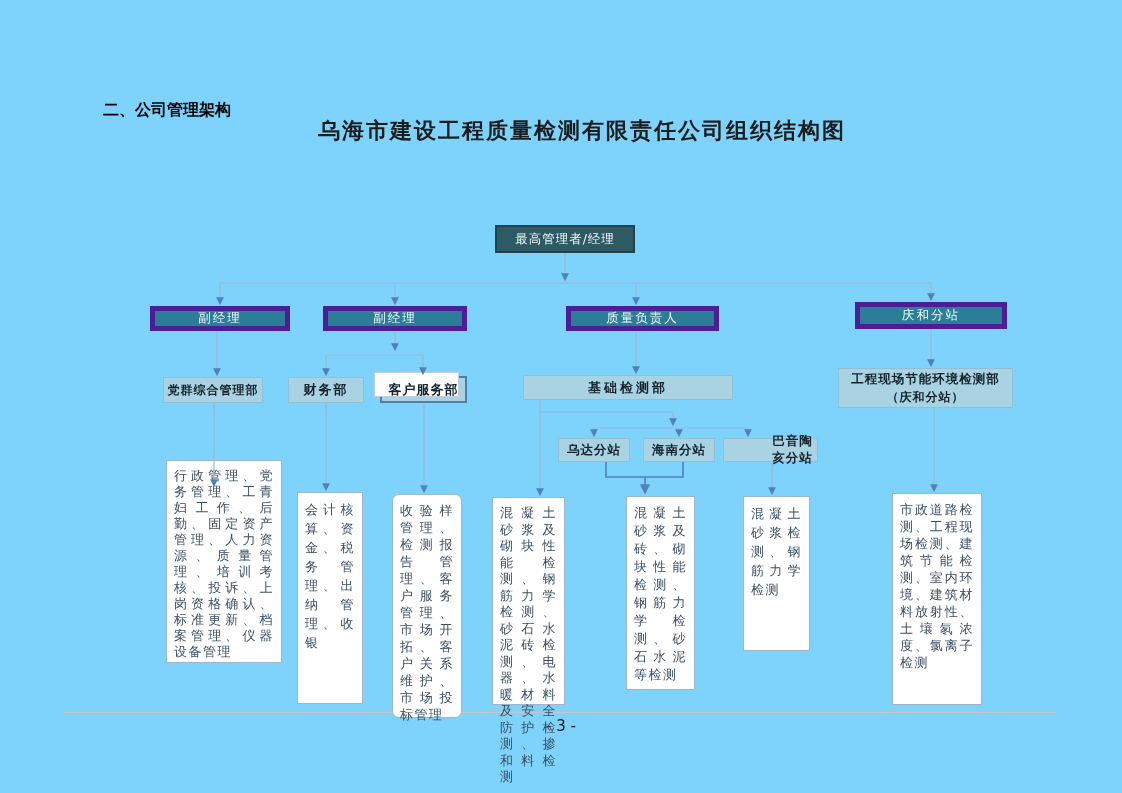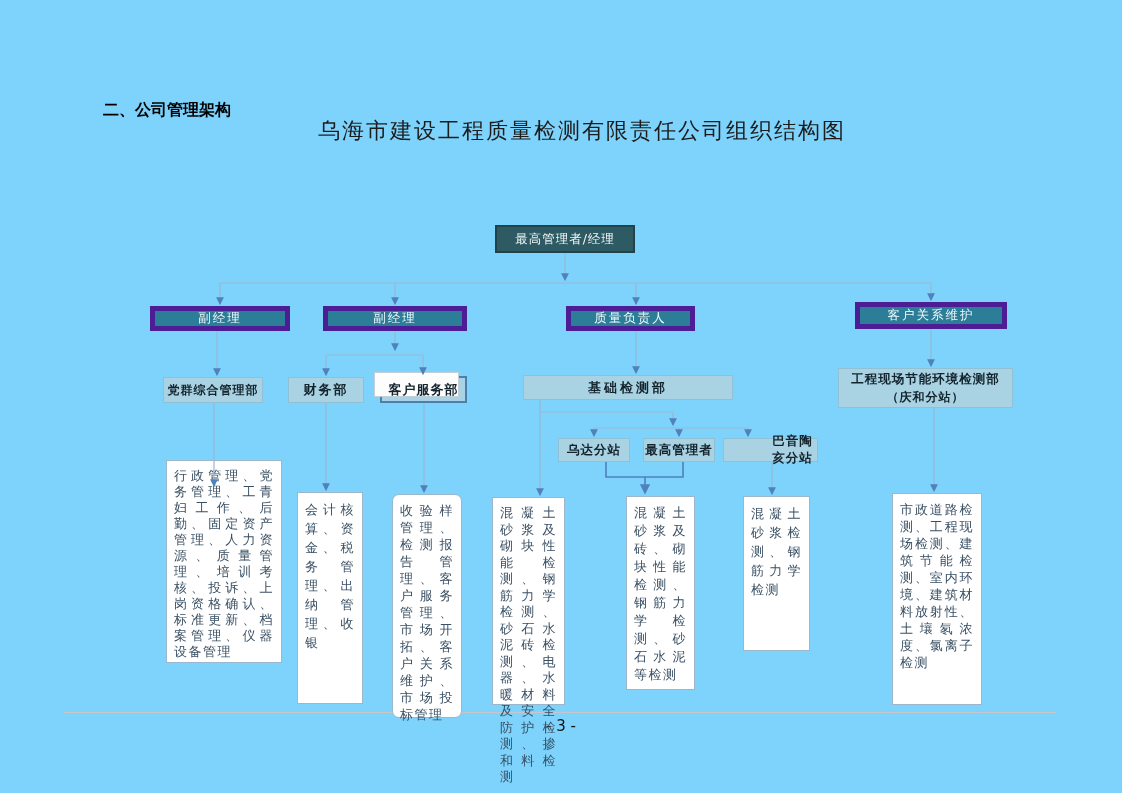--- a/index.html
+++ b/index.html
@@ -1,20 +1,20 @@
 <!DOCTYPE html>
 <html><head>
 <meta charset="utf-8">
 <style>
   html,body{margin:0;padding:0;background:#fff;}
   .page{position:relative;width:1122px;height:793px;background:#7dd3fc;
         font-family:"DejaVu Sans","Liberation Sans",sans-serif;overflow:hidden;}
   .heading{position:absolute;left:103px;top:100px;font-size:16px;font-weight:bold;color:#000;}
   .chart-title{position:absolute;left:252px;top:116px;width:660px;text-align:center;
-        font-size:22px;font-weight:normal;color:#1c1c1c;letter-spacing:2px;}
+        font-size:22px;font-weight:bold;color:#1c1c1c;letter-spacing:2px;}
   .wires{position:absolute;left:0;top:0;z-index:3;pointer-events:none;}
   .node{position:absolute;z-index:2;display:flex;align-items:center;justify-content:center;
         box-sizing:border-box;text-align:center;}
   .root{background:#2e5a64;border:2px solid #20424a;color:#f2f8f9;font-size:12.5px;letter-spacing:1px;}
   .lvl2{background:#2c7e98;border:5px solid #4c1d95;color:#f2fafc;font-size:12.5px;letter-spacing:2px;}
   .dept{background:#a9d3e3;border:1px solid #8fc0d4;color:#14242e;font-size:13px;
         font-weight:bold;letter-spacing:2px;}
   .dept.stacked{border:2px solid #4a7fae;}
   .dept.stacked::before{content:"";position:absolute;left:-8px;top:-6px;width:100%;height:100%;
         background:#fdfdfd;border:1px solid #c2ced8;z-index:-1;}
@@ -81,34 +81,34 @@
 
       <path d="M606,462 V477 H683 V462"></path>
       <path d="M645,477 V493" marker-end="url(#arr)"></path>
     </g>
   </svg>
 
   <div class="node root" style="left:495px;top:225px;width:140px;height:28px;">最高管理者/经理</div>
 
   <div class="node lvl2" style="left:150px;top:306px;width:140px;height:25px;">副经理</div>
   <div class="node lvl2" style="left:323px;top:306px;width:144px;height:25px;">副经理</div>
-  <div class="node lvl2" style="left:566px;top:306px;width:129px;height:25px;">质量负责人</div>
-  <div class="node lvl2" style="left:855px;top:302px;width:152px;height:27px;">客户关系维护</div>
+  <div class="node lvl2" style="left:566px;top:306px;width:153px;height:25px;">质量负责人</div>
+  <div class="node lvl2" style="left:855px;top:302px;width:152px;height:27px;">庆和分站</div>
 
   <div class="node dept" style="left:163px;top:377px;width:100px;height:26px;font-size:12px;letter-spacing:1px;">党群综合管理部</div>
   <div class="node dept" style="left:288px;top:377px;width:76px;height:26px;">财务部</div>
   <div class="node dept stacked" style="left:380px;top:376px;width:87px;height:27px;letter-spacing:1px;">客户服务部</div>
   <div class="node dept" style="left:523px;top:375px;width:210px;height:25px;letter-spacing:3px;">基础检测部</div>
   <div class="node dept two-line" style="left:838px;top:368px;width:175px;height:40px;font-size:12.5px;">
     <span>工程现场节能环境检测部</span>
     <span class="sub">（庆和分站）</span>
   </div>
 
   <div class="node branch" style="left:558px;top:438px;width:72px;height:24px;">乌达分站</div>
-  <div class="node branch" style="left:643px;top:438px;width:72px;height:24px;">最高管理者</div>
+  <div class="node branch" style="left:643px;top:438px;width:72px;height:24px;">海南分站</div>
   <div class="node branch" style="left:723px;top:438px;width:95px;height:24px;padding-left:44px;">巴音陶亥分站</div>
 
   <div class="duty" style="left:166px;top:460px;width:116px;height:203px;">行政管理、党务管理、工青妇工作、后勤、固定资产管理、人力资源、质量管理、培训考核、投诉、上岗资格确认、标准更新、档案管理、仪器设备管理</div>
   <div class="duty" style="left:297px;top:492px;width:66px;height:212px;line-height:19px;">会计核算、资金、税务管理、出纳管理、收银</div>
   <div class="duty" style="left:392px;top:494px;width:70px;height:224px;line-height:17px;border-radius:7px;">收验样管理、检测报告管理、客户服务管理、市场开拓、客户关系维护、市场投标管理</div>
   <div class="duty" style="left:492px;top:497px;width:73px;height:208px;line-height:16.5px;">混凝土砂浆及砌块性能检测、钢筋力学检测、砂石水泥砖检测、电器、水暖材料及安全防护检测、掺和料检测</div>
   <div class="duty" style="left:626px;top:496px;width:69px;height:194px;line-height:18px;">混凝土砂浆及砖、砌块性能检测、钢筋力学检测、砂石水泥等检测</div>
   <div class="duty" style="left:743px;top:496px;width:67px;height:155px;line-height:19px;">混凝土砂浆检测、钢筋力学检测</div>
   <div class="duty" style="left:892px;top:493px;width:90px;height:212px;line-height:17px;">市政道路检测、工程现场检测、建筑节能检测、室内环境、建筑材料放射性、土壤氡浓度、氯离子检测</div>
 

